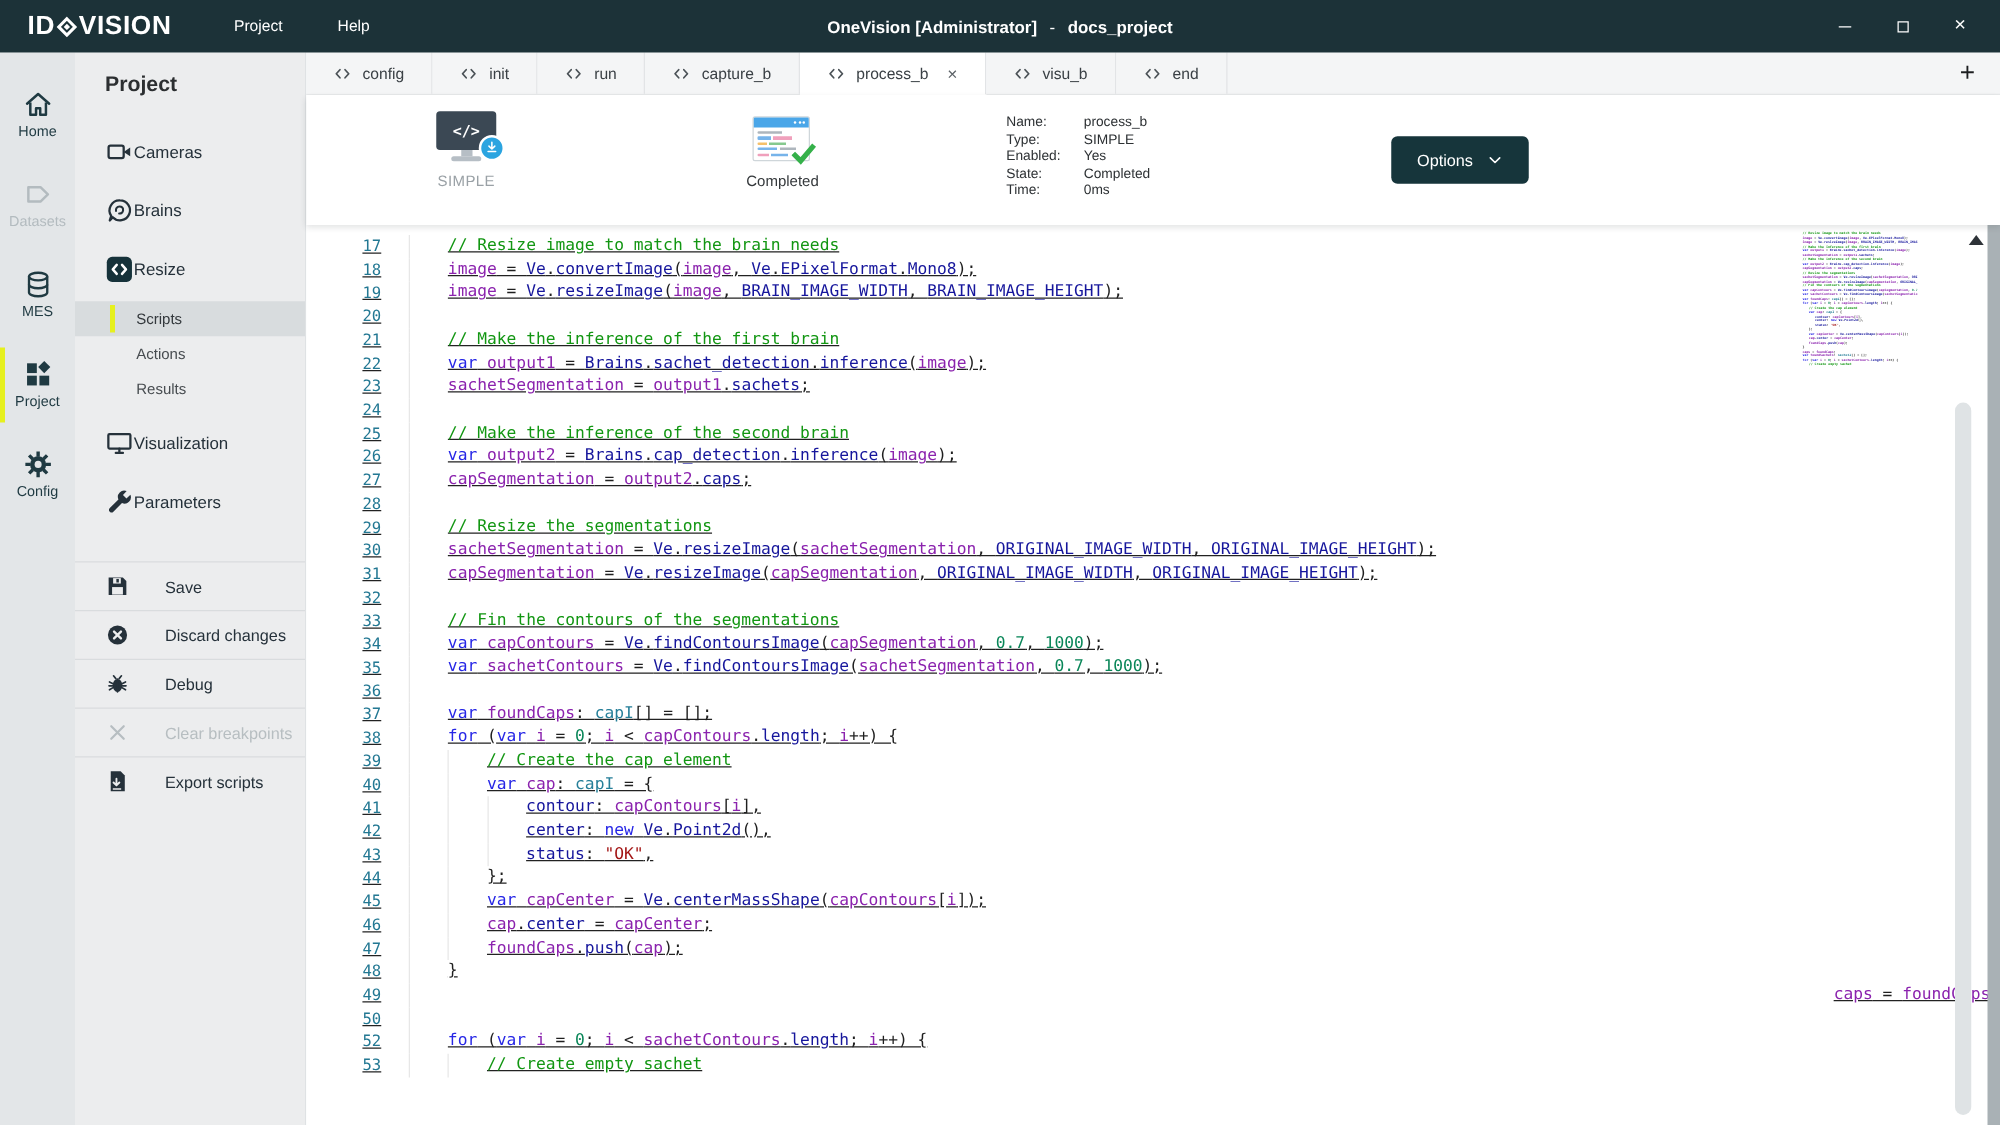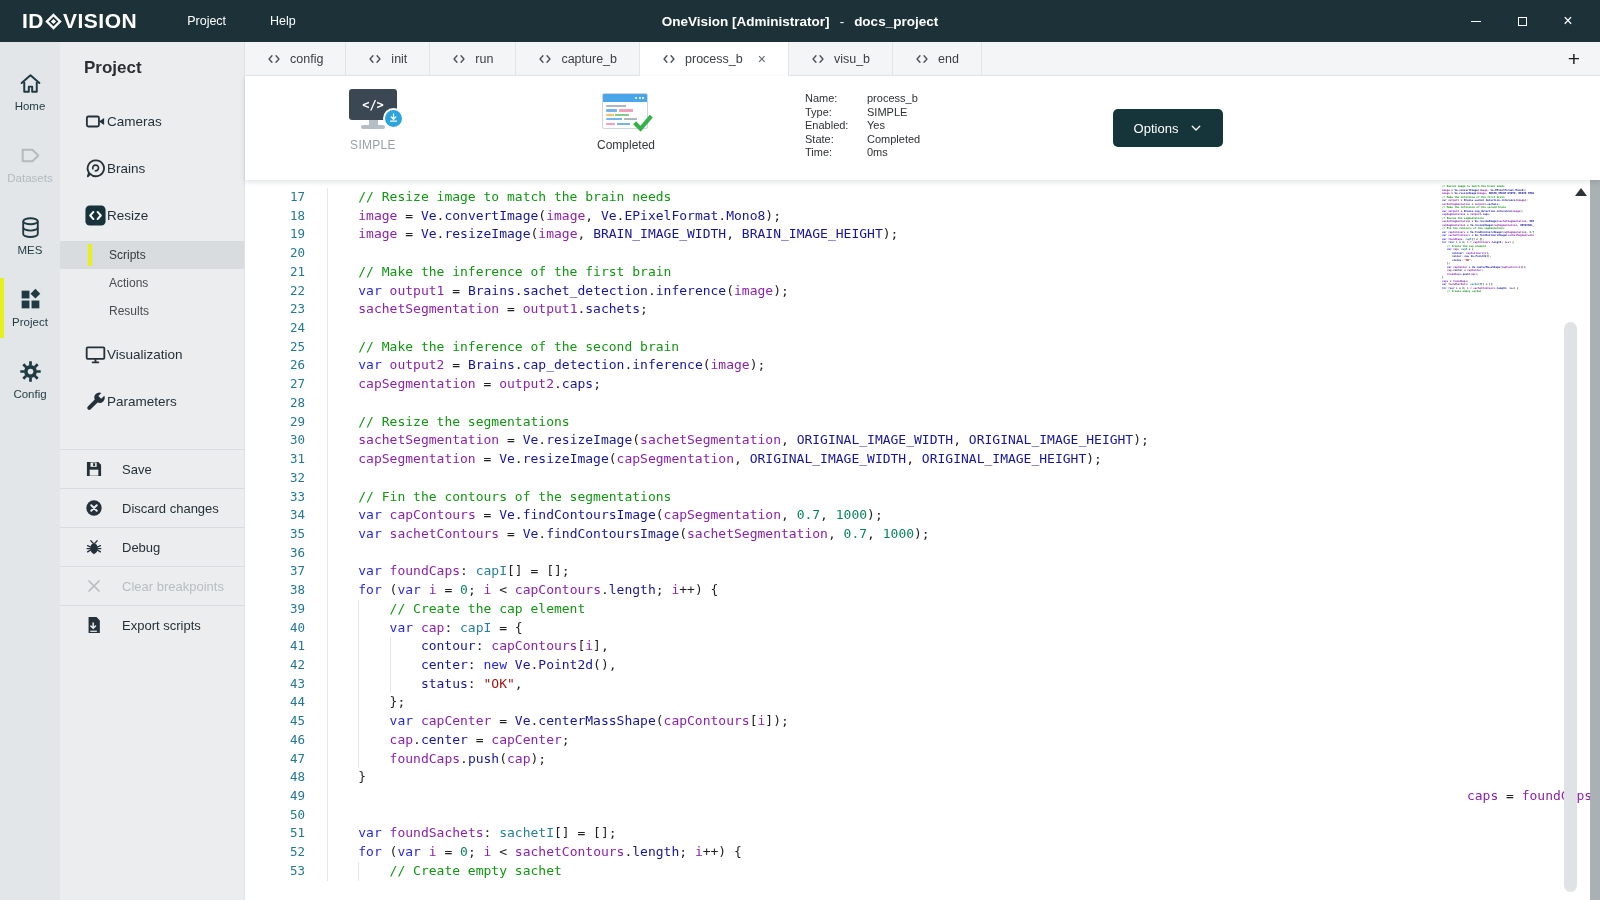--- a/index.html
+++ b/index.html
@@ -37,21 +37,21 @@
   .panel { width:185px; background:#ecedee; border-right:1px solid #dfe2e4; flex:0 0 185px; padding-top:16px; }
   .panel-title { font-size:17px; font-weight:bold; color:#2c2f31; padding-left:24px; margin-bottom:20px; }
   .pnav-item { display:flex; align-items:center; padding:12px 0 12px 24px; color:#25313a; font-size:13.5px; }
   .pnav-item .ic { width:23px; height:23px; }
   .pnav-item .ic svg { width:100%; height:100%; }
   .sub-list { margin:2px 0 6px 0; }
   .sub-item { position:relative; padding:7px 0 7px 49px; font-size:12px; color:#474c50; }
   .sub-item.selected { background:#d8dcde; color:#33383c; }
   .sub-item.selected::before { content:""; position:absolute; left:28px; top:3px; bottom:3px; width:4px; background:#e6f01e; }
   .panel-actions { margin-top:24px; }
-  .act-item { display:flex; align-items:center; gap:18px; padding:9px 0 9px 24px; color:#25313a; font-size:13px; border-top:1px solid #d9dcde; }
+  .act-item { display:flex; align-items:center; gap:28px; padding:9px 0 9px 24px; color:#25313a; font-size:13px; border-top:1px solid #d9dcde; }
   .act-item .ic { width:20px; height:20px; }
   .act-item .ic svg { width:100%; height:100%; }
   .act-item.disabled { color:#b7bec1; }
 
   
   .main { flex:1; display:flex; flex-direction:column; min-width:0; }
   .tabbar { height:34px; background:#f4f5f6; display:flex; align-items:stretch; border-bottom:1px solid #e7e9ea; flex:0 0 34px; }
   .tabs { display:flex; }
   .tab { display:flex; align-items:center; gap:9px; padding:0 22px; font-size:12.5px; color:#3a4045; border-right:1px solid #e2e4e6; background:#f4f5f6; }
   .tab .ic { width:14px; height:14px; color:#4b5257; }
@@ -86,21 +86,21 @@
   .check { position:absolute; right:-6px; bottom:-4px; width:20px; height:18px; }
   .info { position:absolute; left:560px; top:16px; font-size:11px; color:#2d3134; }
   .info-row { display:flex; line-height:13.5px; }
   .info-label { width:62px; }
   .options-btn { position:absolute; left:868px; top:33px; height:38px; min-width:110px; background:#16353b; color:#fff; border:none; border-radius:5px; font-size:13px; font-family:inherit; display:flex; align-items:center; justify-content:center; gap:12px; padding:0 18px; }
   .options-btn .chev { width:12px; height:12px; display:inline-flex; }
   .options-btn .chev svg { width:100%; height:100%; }
 
   
   .editor { flex:1; background:#fff; position:relative; overflow:hidden; font-family:"DejaVu Sans Mono", monospace; }
-  .code { padding-top:8px; }
+  .code { padding-top:8px;text-decoration:underline; }
   .cl { display:flex; height:18.72px; line-height:18.72px; font-size:13px; white-space:pre; }
   .ln { flex:0 0 60px; text-align:right; color:var(--syn-line_number,#237893); font-size:12.5px; padding-right:0; }
   .ct { position:relative; margin-left:22px; flex:1; }
   .gd { position:absolute; top:0; bottom:0; width:1px; background:#e7e7e7; }
   .tok-cm { color:var(--syn-comment,#129612); }
   .tok-kw { color:var(--syn-keyword,#2727e6); }
   .tok-vr { color:var(--syn-variable,#8b23ae); }
   .tok-mb { color:var(--syn-member,#16169c); }
   .tok-num { color:var(--syn-number,#098658); }
   .tok-str { color:var(--syn-string,#a31515); }
@@ -423,21 +423,20 @@
             <div class="cl"><span class="ln">41</span><span class="ct" style="padding-left: 93.9px;"><span class="gd" style="left: 0px;"></span><span class="gd" style="left: 31.3px;"></span><span class="gd" style="left: 62.6px;"></span><span class="tok-mb">contour</span><span class="tok-op">: </span><span class="tok-vr">capContours</span><span class="tok-op">[</span><span class="tok-vr">i</span><span class="tok-op">],</span></span></div>
             <div class="cl"><span class="ln">42</span><span class="ct" style="padding-left: 93.9px;"><span class="gd" style="left: 0px;"></span><span class="gd" style="left: 31.3px;"></span><span class="gd" style="left: 62.6px;"></span><span class="tok-mb">center</span><span class="tok-op">: </span><span class="tok-kw">new</span><span class="tok-op"> </span><span class="tok-mb">Ve</span><span class="tok-op">.</span><span class="tok-mb">Point2d</span><span class="tok-op">(),</span></span></div>
             <div class="cl"><span class="ln">43</span><span class="ct" style="padding-left: 93.9px;"><span class="gd" style="left: 0px;"></span><span class="gd" style="left: 31.3px;"></span><span class="gd" style="left: 62.6px;"></span><span class="tok-mb">status</span><span class="tok-op">: </span><span class="tok-str">"OK"</span><span class="tok-op">,</span></span></div>
             <div class="cl"><span class="ln">44</span><span class="ct" style="padding-left: 62.6px;"><span class="gd" style="left: 0px;"></span><span class="gd" style="left: 31.3px;"></span><span class="tok-op">};</span></span></div>
             <div class="cl"><span class="ln">45</span><span class="ct" style="padding-left: 62.6px;"><span class="gd" style="left: 0px;"></span><span class="gd" style="left: 31.3px;"></span><span class="tok-kw">var</span><span class="tok-op"> </span><span class="tok-vr">capCenter</span><span class="tok-op"> = </span><span class="tok-mb">Ve</span><span class="tok-op">.</span><span class="tok-mb">centerMassShape</span><span class="tok-op">(</span><span class="tok-vr">capContours</span><span class="tok-op">[</span><span class="tok-vr">i</span><span class="tok-op">]);</span></span></div>
             <div class="cl"><span class="ln">46</span><span class="ct" style="padding-left: 62.6px;"><span class="gd" style="left: 0px;"></span><span class="gd" style="left: 31.3px;"></span><span class="tok-vr">cap</span><span class="tok-op">.</span><span class="tok-mb">center</span><span class="tok-op"> = </span><span class="tok-vr">capCenter</span><span class="tok-op">;</span></span></div>
             <div class="cl"><span class="ln">47</span><span class="ct" style="padding-left: 62.6px;"><span class="gd" style="left: 0px;"></span><span class="gd" style="left: 31.3px;"></span><span class="tok-vr">foundCaps</span><span class="tok-op">.</span><span class="tok-mb">push</span><span class="tok-op">(</span><span class="tok-vr">cap</span><span class="tok-op">);</span></span></div>
             <div class="cl"><span class="ln">48</span><span class="ct" style="padding-left: 31.3px;"><span class="gd" style="left: 0px;"></span><span class="tok-op">}</span></span></div>
             <div class="cl"><span class="ln">49</span><span class="ct" style="padding-left: 31.3px; text-align: right;"><span class="gd" style="left: 0px;"></span><span class="tok-vr">caps</span><span class="tok-op"> = </span><span class="tok-vr">foundCaps</span><span class="tok-op">;</span></span></div>
             <div class="cl"><span class="ln">50</span><span class="ct" style="padding-left: 31.3px;"><span class="gd" style="left: 0px;"></span></span></div>
-            <div class="cl"><span class="ln">51</span><span class="ct" style="padding-left: 31.3px;"><span class="gd" style="left: 0px;"></span><span class="tok-kw">var</span><span class="tok-op"> </span><span class="tok-vr">foundSachets</span><span class="tok-op">: </span><span class="tok-ty">sachetI</span><span class="tok-op">[] = [];</span></span></div>
             <div class="cl"><span class="ln">52</span><span class="ct" style="padding-left: 31.3px;"><span class="gd" style="left: 0px;"></span><span class="tok-kw">for</span><span class="tok-op"> (</span><span class="tok-kw">var</span><span class="tok-op"> </span><span class="tok-vr">i</span><span class="tok-op"> = </span><span class="tok-num">0</span><span class="tok-op">; </span><span class="tok-vr">i</span><span class="tok-op"> &lt; </span><span class="tok-vr">sachetContours</span><span class="tok-op">.</span><span class="tok-mb">length</span><span class="tok-op">; </span><span class="tok-vr">i</span><span class="tok-op">++) {</span></span></div>
             <div class="cl"><span class="ln">53</span><span class="ct" style="padding-left: 62.6px;"><span class="gd" style="left: 0px;"></span><span class="gd" style="left: 31.3px;"></span><span class="tok-cm">// Create empty sachet</span></span></div>
           </div>
         <div class="minimap">
             <div class="mm-line" style="padding-left: 5px;"><span class="tok-cm">// Resize image to match the brain needs</span></div>
             <div class="mm-line" style="padding-left: 5px;"><span class="tok-vr">image</span><span class="tok-op"> = </span><span class="tok-mb">Ve</span><span class="tok-op">.</span><span class="tok-mb">convertImage</span><span class="tok-op">(</span><span class="tok-vr">image</span><span class="tok-op">, </span><span class="tok-mb">Ve</span><span class="tok-op">.</span><span class="tok-mb">EPixelFormat</span><span class="tok-op">.</span><span class="tok-mb">Mono8</span><span class="tok-op">);</span></div>
             <div class="mm-line" style="padding-left: 5px;"><span class="tok-vr">image</span><span class="tok-op"> = </span><span class="tok-mb">Ve</span><span class="tok-op">.</span><span class="tok-mb">resizeImage</span><span class="tok-op">(</span><span class="tok-vr">image</span><span class="tok-op">, </span><span class="tok-mb">BRAIN_IMAGE_WIDTH</span><span class="tok-op">, </span><span class="tok-mb">BRAIN_IMAGE_HEIGHT</span></div>
             <div class="mm-line" style="padding-left: 5px;"></div>
             <div class="mm-line" style="padding-left: 5px;"><span class="tok-cm">// Make the inference of the first brain</span></div>
             <div class="mm-line" style="padding-left: 5px;"><span class="tok-kw">var</span><span class="tok-op"> </span><span class="tok-vr">output1</span><span class="tok-op"> = </span><span class="tok-mb">Brains</span><span class="tok-op">.</span><span class="tok-mb">sachet_detection</span><span class="tok-op">.</span><span class="tok-mb">inference</span><span class="tok-op">(</span><span class="tok-vr">image</span><span class="tok-op">);</span></div>

